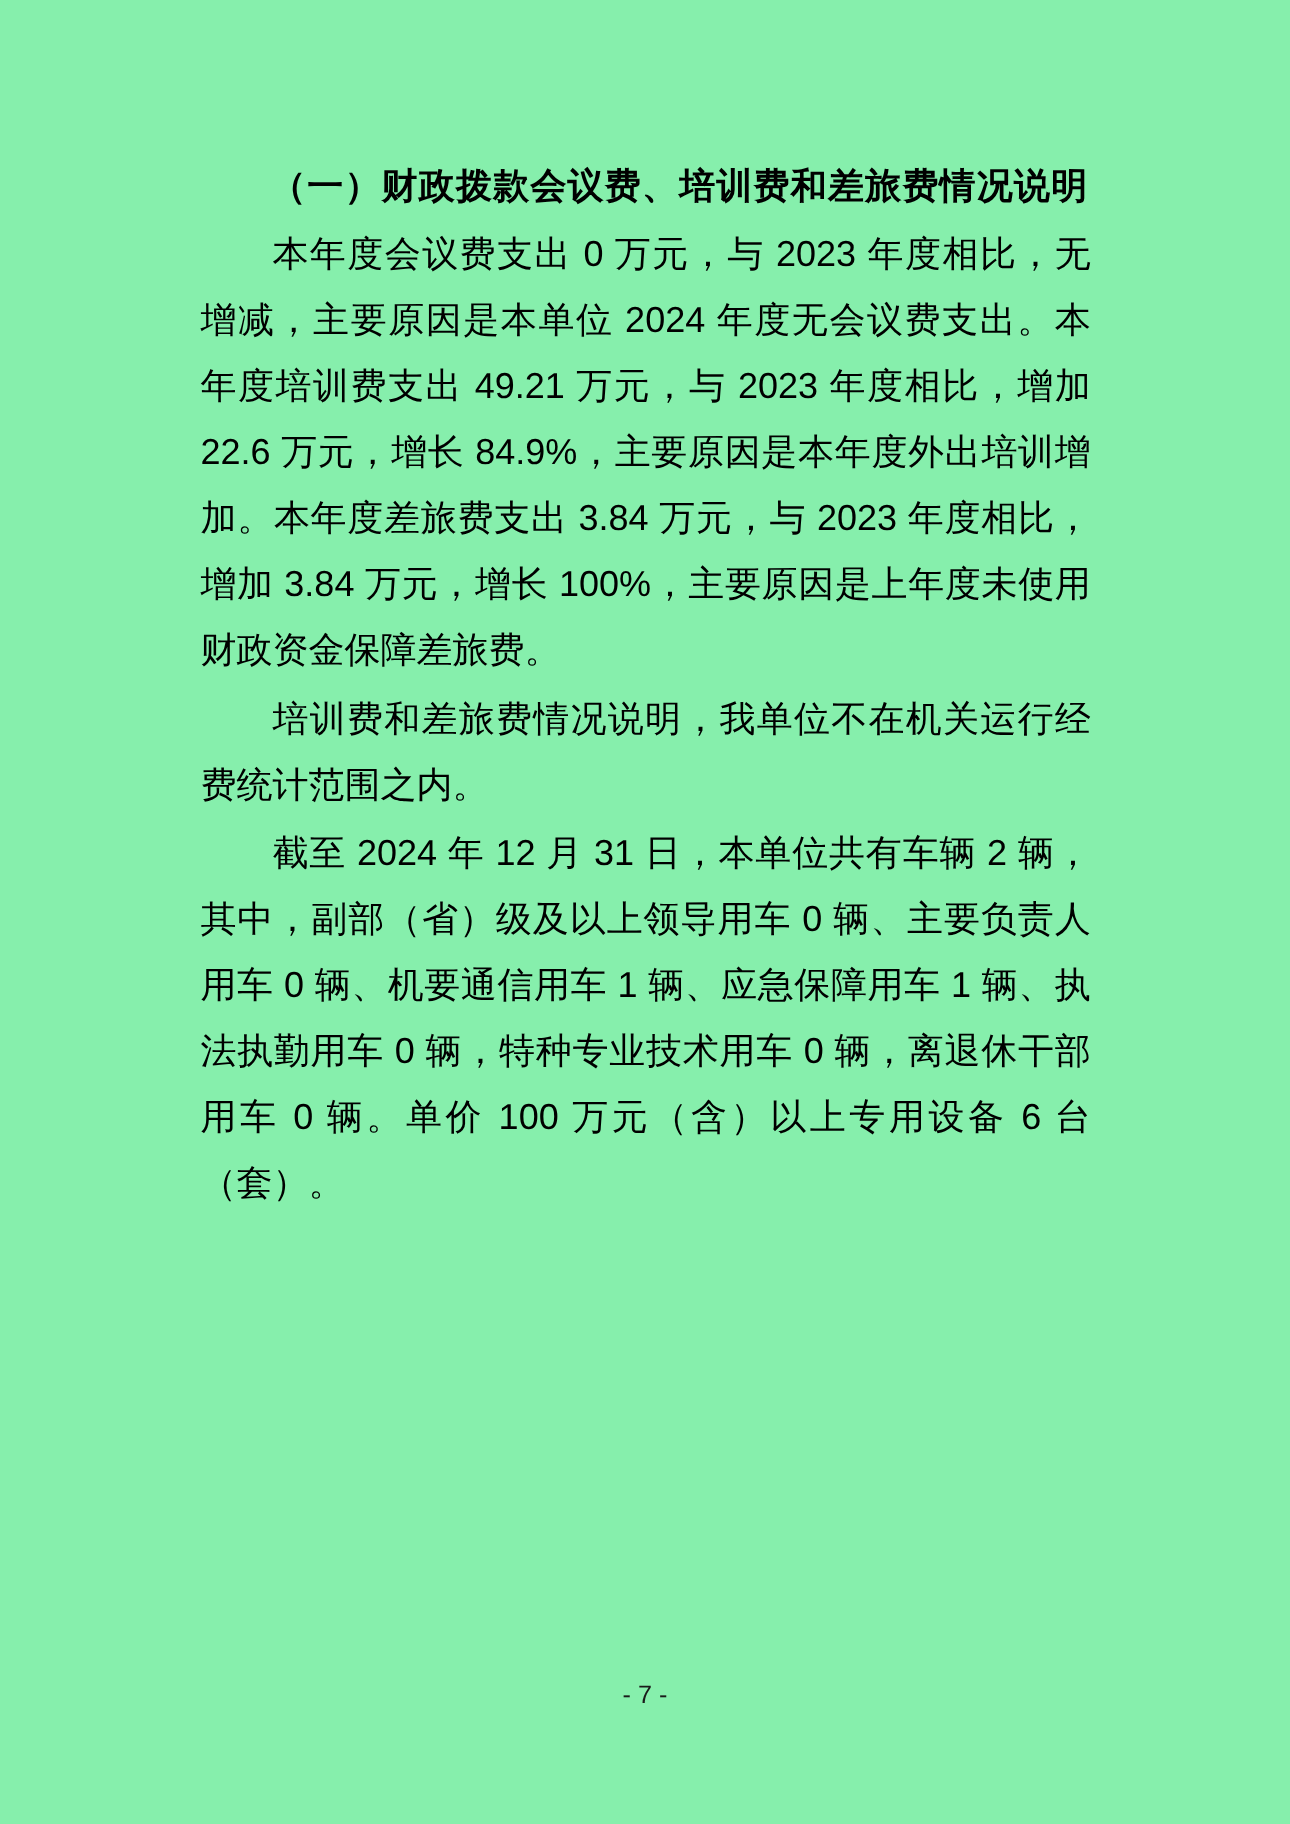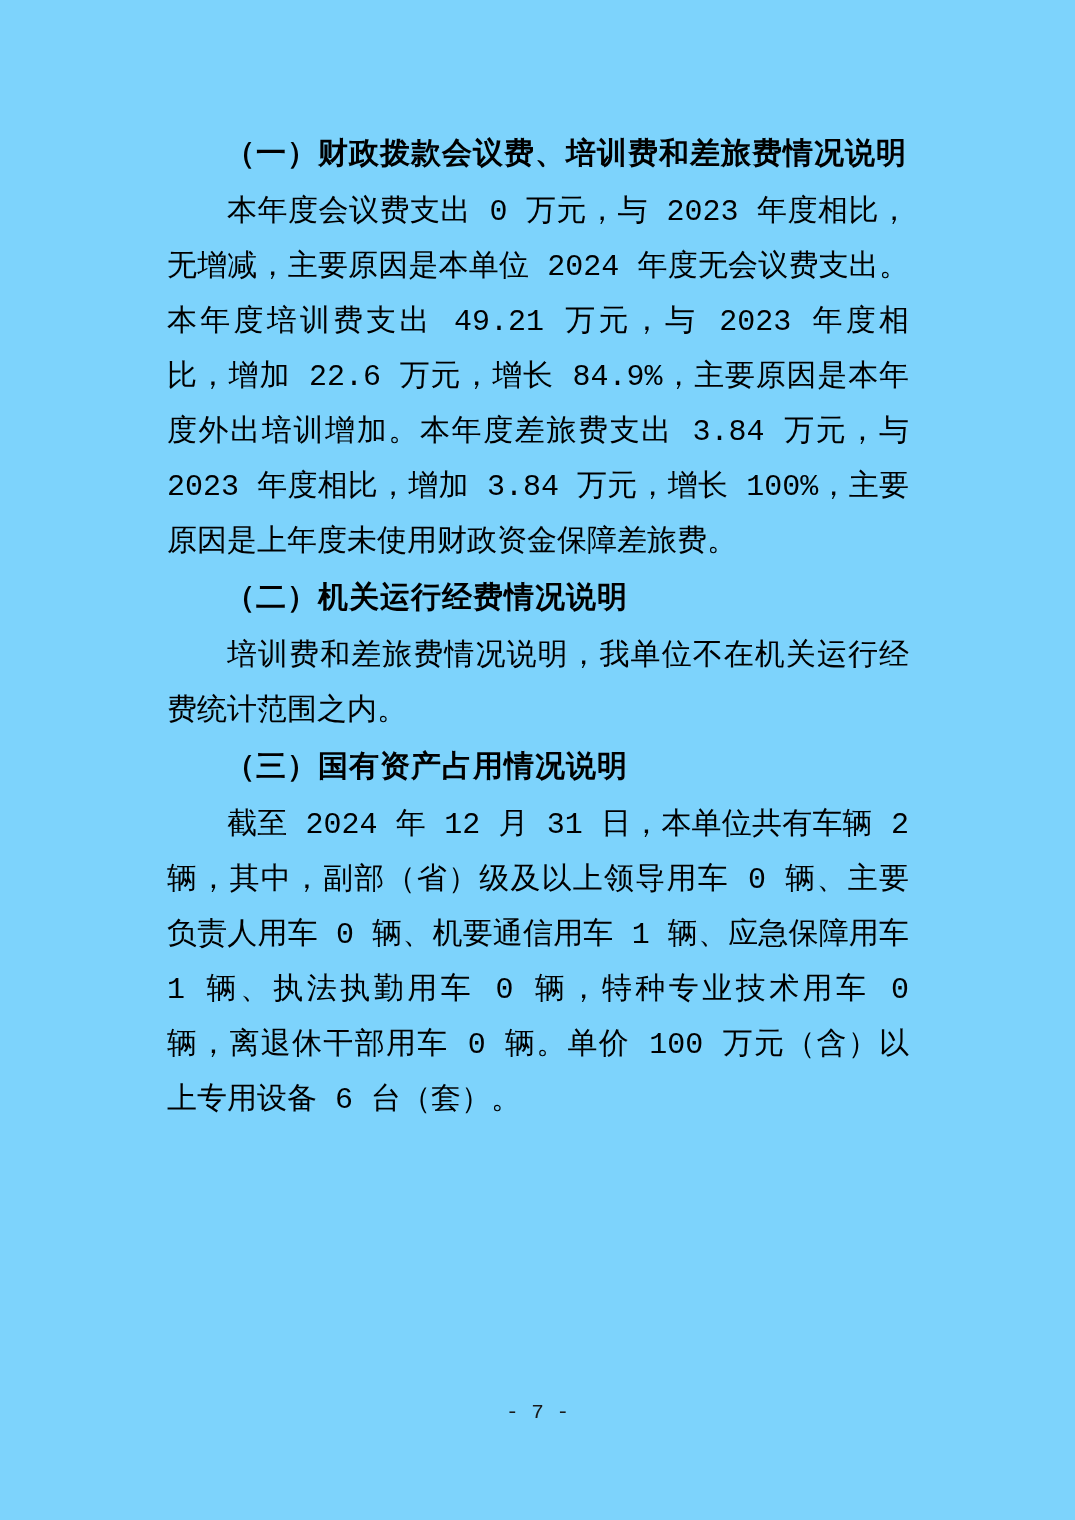--- a/index.html
+++ b/index.html
@@ -4,24 +4,24 @@
 <style>
   html, body {
     margin: 0;
     padding: 0;
     background: #ffffff;
   }
   .page {
     position: relative;
     width: 1075px;
     height: 1520px;
-    background: #7dd3fc;
+    background: #86efac;
     overflow: hidden;
     color: #000000;
-    font-family: Liberation Mono, monospace;
+    font-family: Liberation Sans, sans-serif;
   }
   .doc {
     position: absolute;
     left: 165px;
     top: 128px;
     width: 746px;
     font-size: 30px;
     line-height: 55px;
     text-align: justify;
     text-justify: inter-character;
@@ -47,19 +47,17 @@
     color: #1a1a1a;
   }
 </style>
 </head>
 <body>
 
 <div class="page">
   <div class="doc">
       <div class="heading">（一）财政拨款会议费、培训费和差旅费情况说明</div>
       <p class="para">本年度会议费支出 0 万元，与 2023 年度相比，无增减，主要原因是本单位 2024 年度无会议费支出。本年度培训费支出 49.21 万元，与 2023 年度相比，增加 22.6 万元，增长 84.9%，主要原因是本年度外出培训增加。本年度差旅费支出 3.84 万元，与 2023 年度相比，增加 3.84 万元，增长 100%，主要原因是上年度未使用财政资金保障差旅费。</p>
-      <div class="heading">（二）机关运行经费情况说明</div>
       <p class="para">培训费和差旅费情况说明，我单位不在机关运行经费统计范围之内。</p>
-      <div class="heading">（三）国有资产占用情况说明</div>
       <p class="para">截至 2024 年 12 月 31 日，本单位共有车辆 2 辆，其中，副部（省）级及以上领导用车 0 辆、主要负责人用车 0 辆、机要通信用车 1 辆、应急保障用车 1 辆、执法执勤用车 0 辆，特种专业技术用车 0 辆，离退休干部用车 0 辆。单价 100 万元（含）以上专用设备 6 台（套）。</p>
     </div>
   <div class="footer">- 7 -</div>
 </div>
 
 </body></html>

